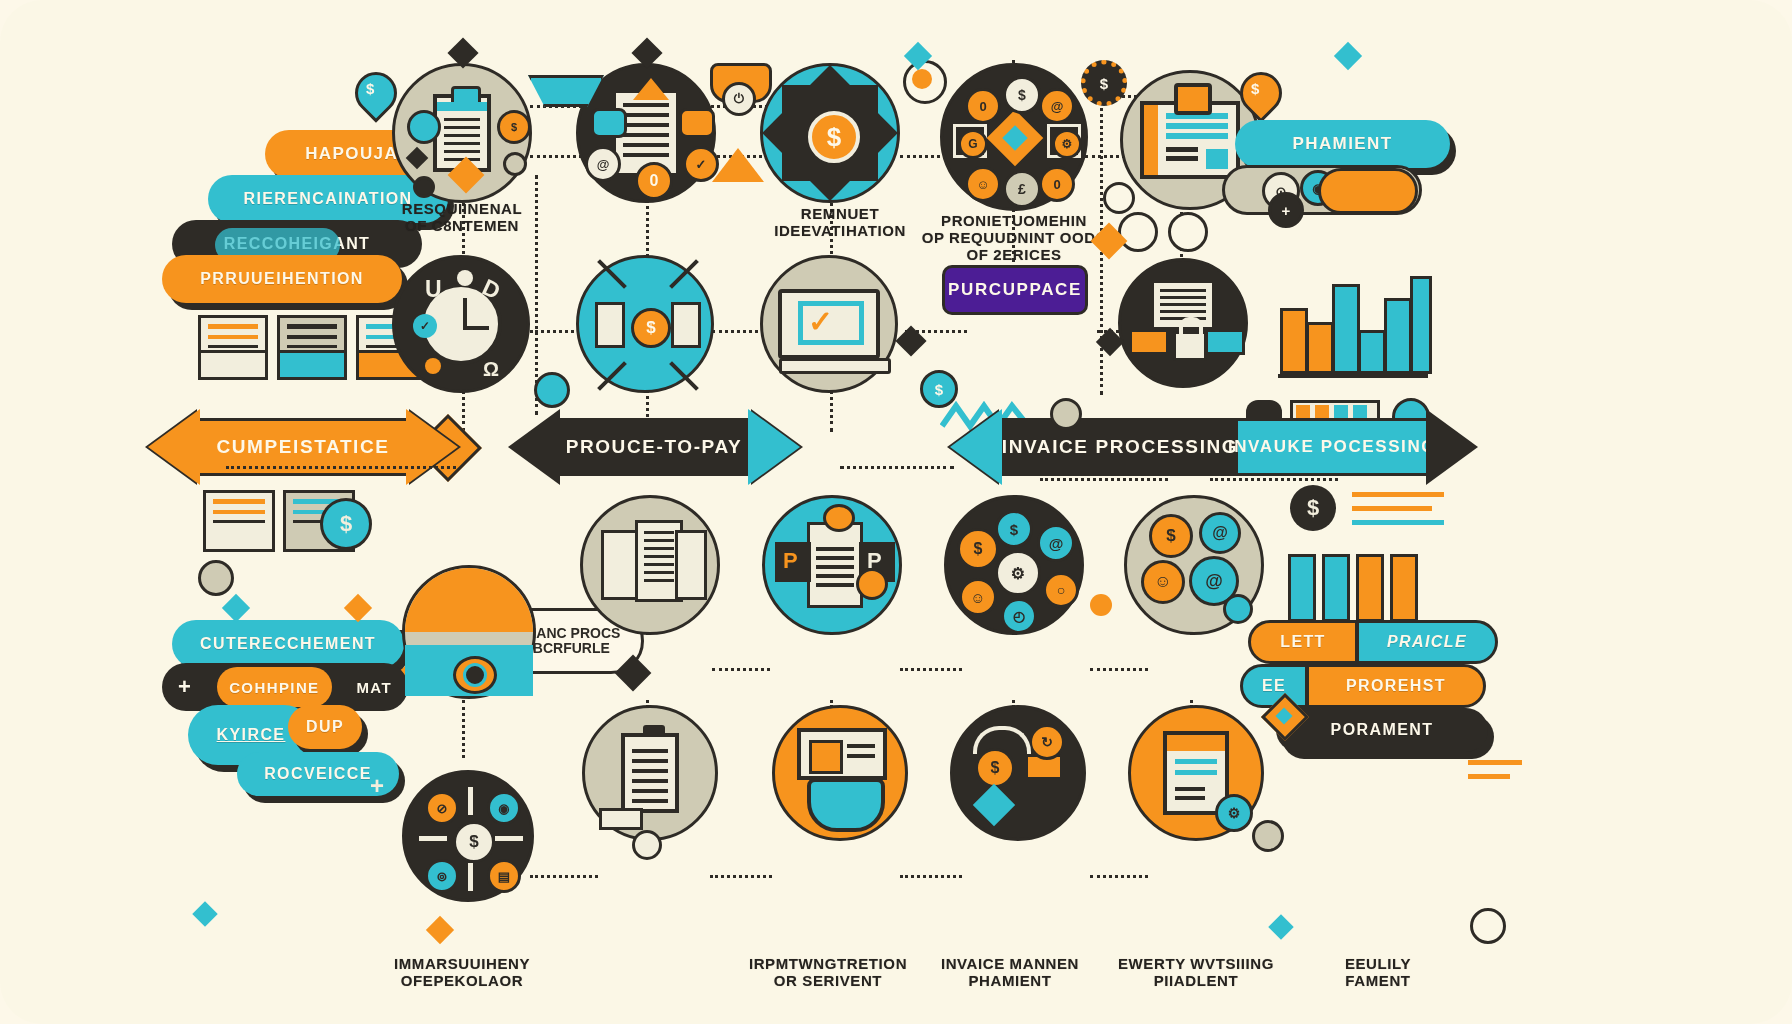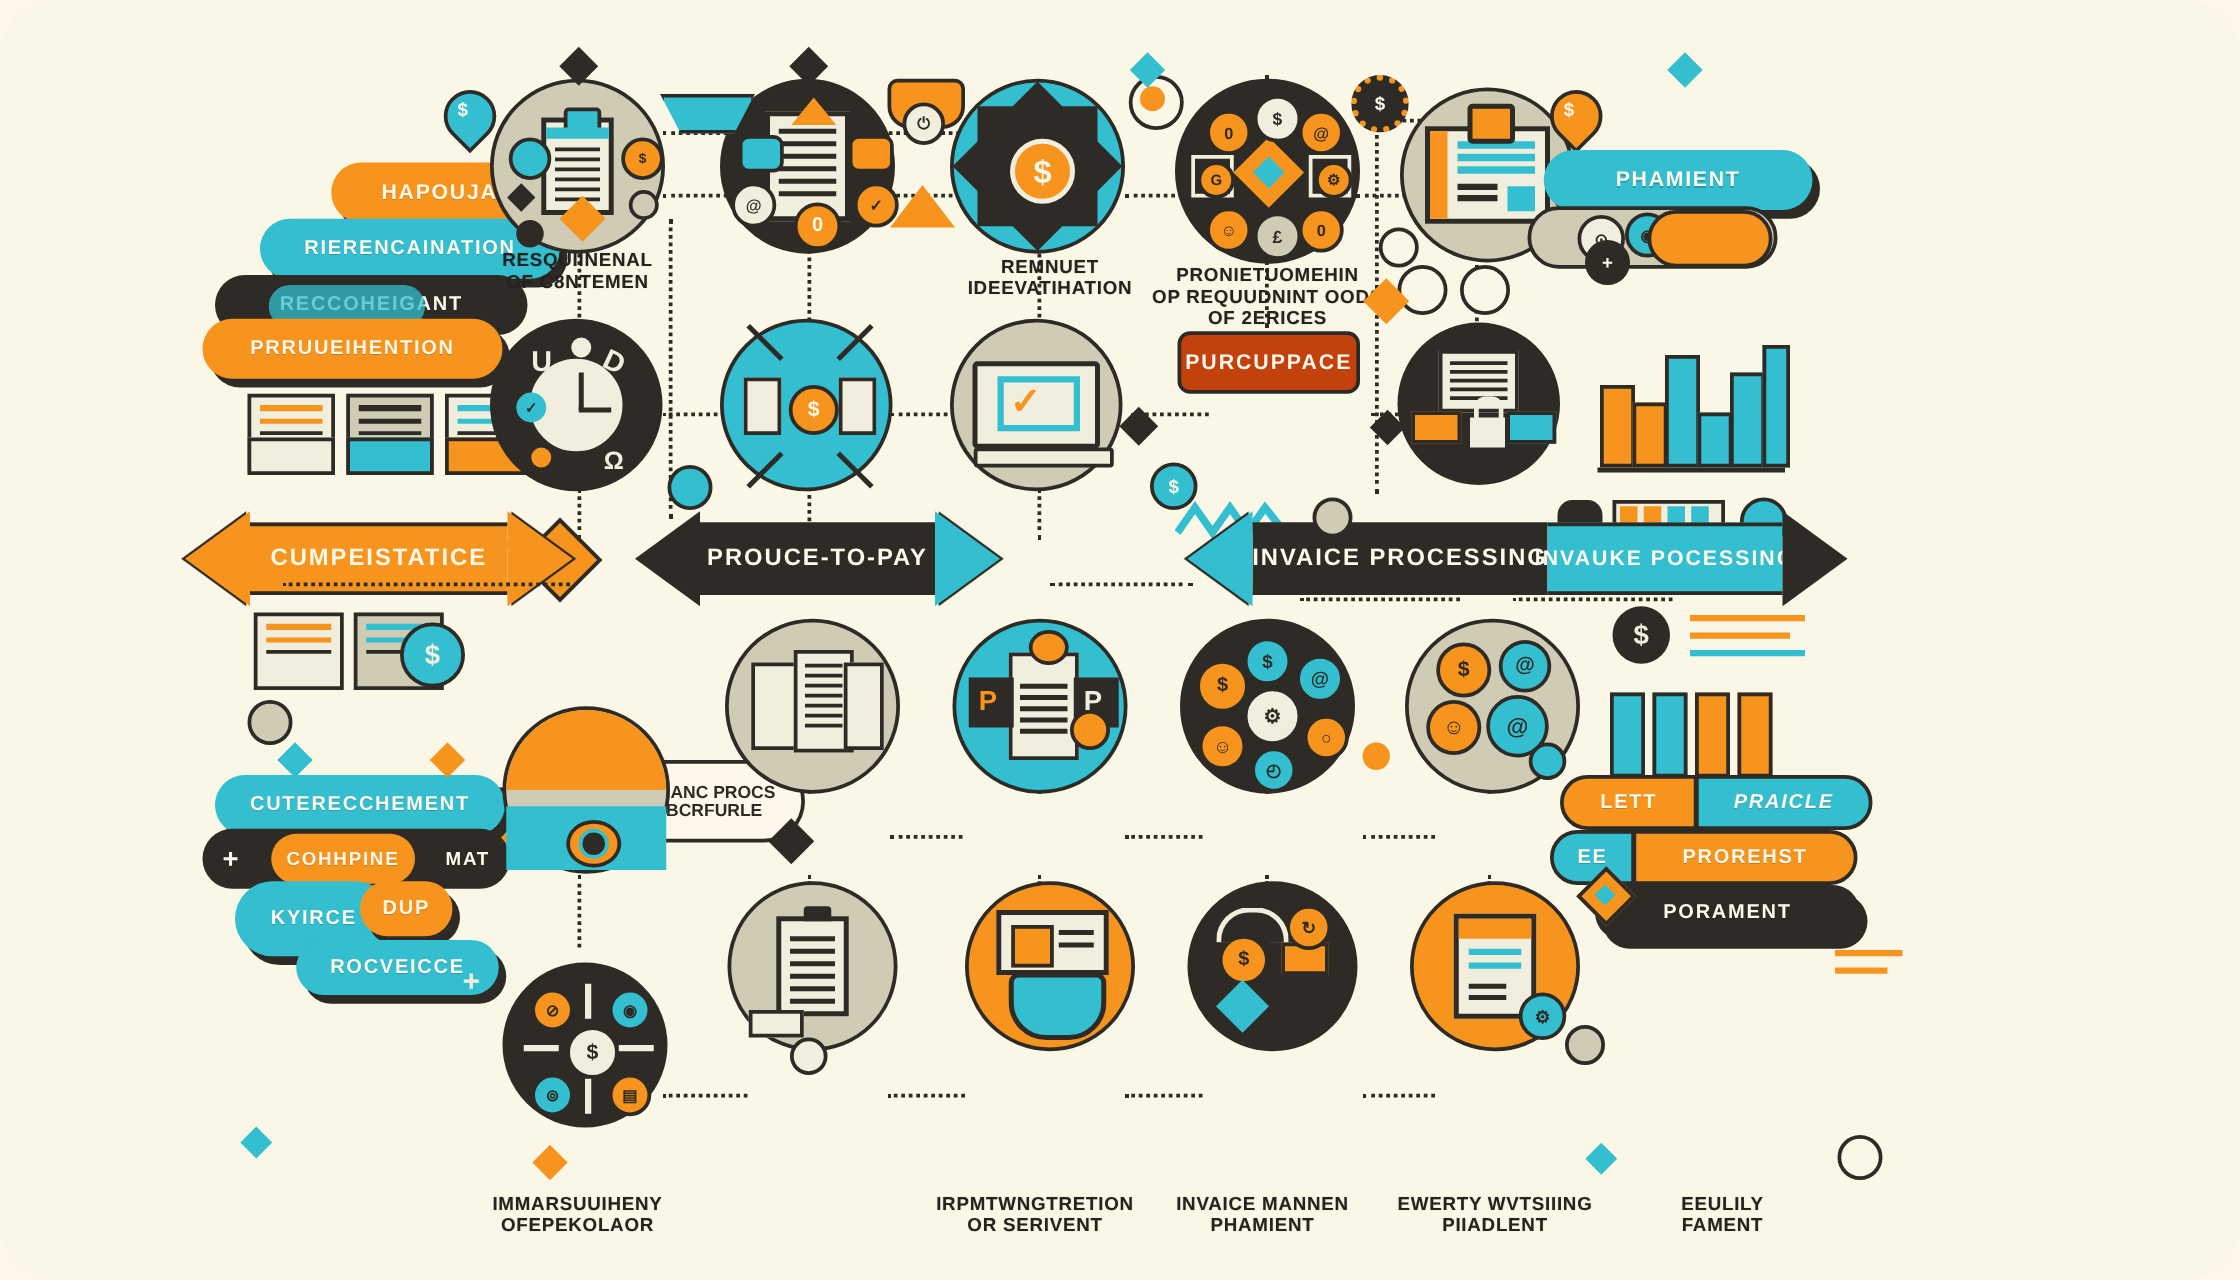--- a/index.html
+++ b/index.html
@@ -71,21 +71,21 @@
   .chev{position:absolute;width:0;height:0;}
 
   .docicon{position:absolute;box-sizing:border-box;background:#f2eedd;border:3px solid #2e2b26;}
   .docicon .bar{height:5px;background:#2e2b26;margin:6px 7px;}
 
   .coin{position:absolute;border-radius:50%;border:3px solid #2e2b26;
         display:flex;align-items:center;justify-content:center;
         font-weight:bold;color:#2e2b26;}
 
   .tagbox{
-    position:absolute;background:#c2410c;border-radius:10px;
+    position:absolute;background:#4c1d95;border-radius:10px;
     display:flex;align-items:center;justify-content:center;
     color:#fdf8e9;font-weight:bold;letter-spacing:1.6px;
     border:3px solid #2e2b26;
   }
   .ellipse-lbl{
     position:absolute;background:#fdf8e9;border:3px solid #2e2b26;
     border-radius:999px;display:flex;align-items:center;justify-content:center;
     text-align:center;font-weight:bold;color:#2e2b26;line-height:1.1;
     white-space:pre-line;
   }
@@ -420,21 +420,21 @@
     <div class="pill t shadow" style="left:172px;top:620px;width:232px;height:48px;font-size:16px;">
       <span>CUTERECCHEMENT</span>
     </div>
     <div class="pill d" style="left:162px;top:663px;width:246px;height:48px;justify-content:space-between;padding:0 16px;font-size:16px;">
       <span style="font-size:22px;">+</span>
       <span class="pill o" style="position:relative;left:0;top:0;width:115px;height:40px;font-size:15px;">
         <span>COHHPINE</span>
       </span>
       <span style="font-size:15px;">MAT</span>
     </div>
-    <div class="pill t shadow" style="left:188px;top:705px;width:126px;height:60px;font-size:16px;">
+    <div class="pill t shadow" style="left:188px;top:705px;width:126px;height:60px;font-size:16px;text-decoration:underline;">
       <span>KYIRCE</span>
     </div>
     <div class="pill o shadow" style="left:288px;top:705px;width:74px;height:44px;font-size:16px;">
       <span>DUP</span>
     </div>
     <div class="pill t shadow" style="left:237px;top:752px;width:162px;height:44px;font-size:16px;">
       <span>ROCVEICCE</span>
     </div>
     <div style="position:absolute;left:370px;top:772px;color:#f2eedd;font-weight:bold;font-size:24px;">+</div>
 

